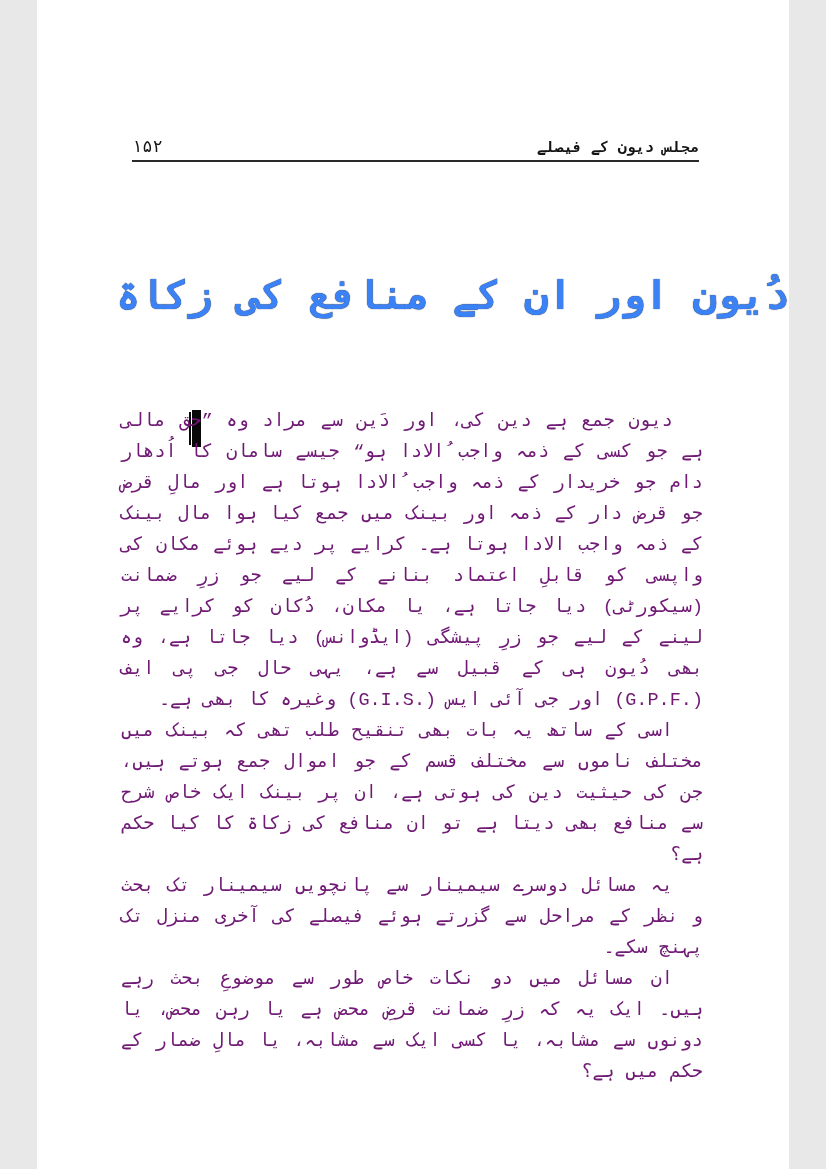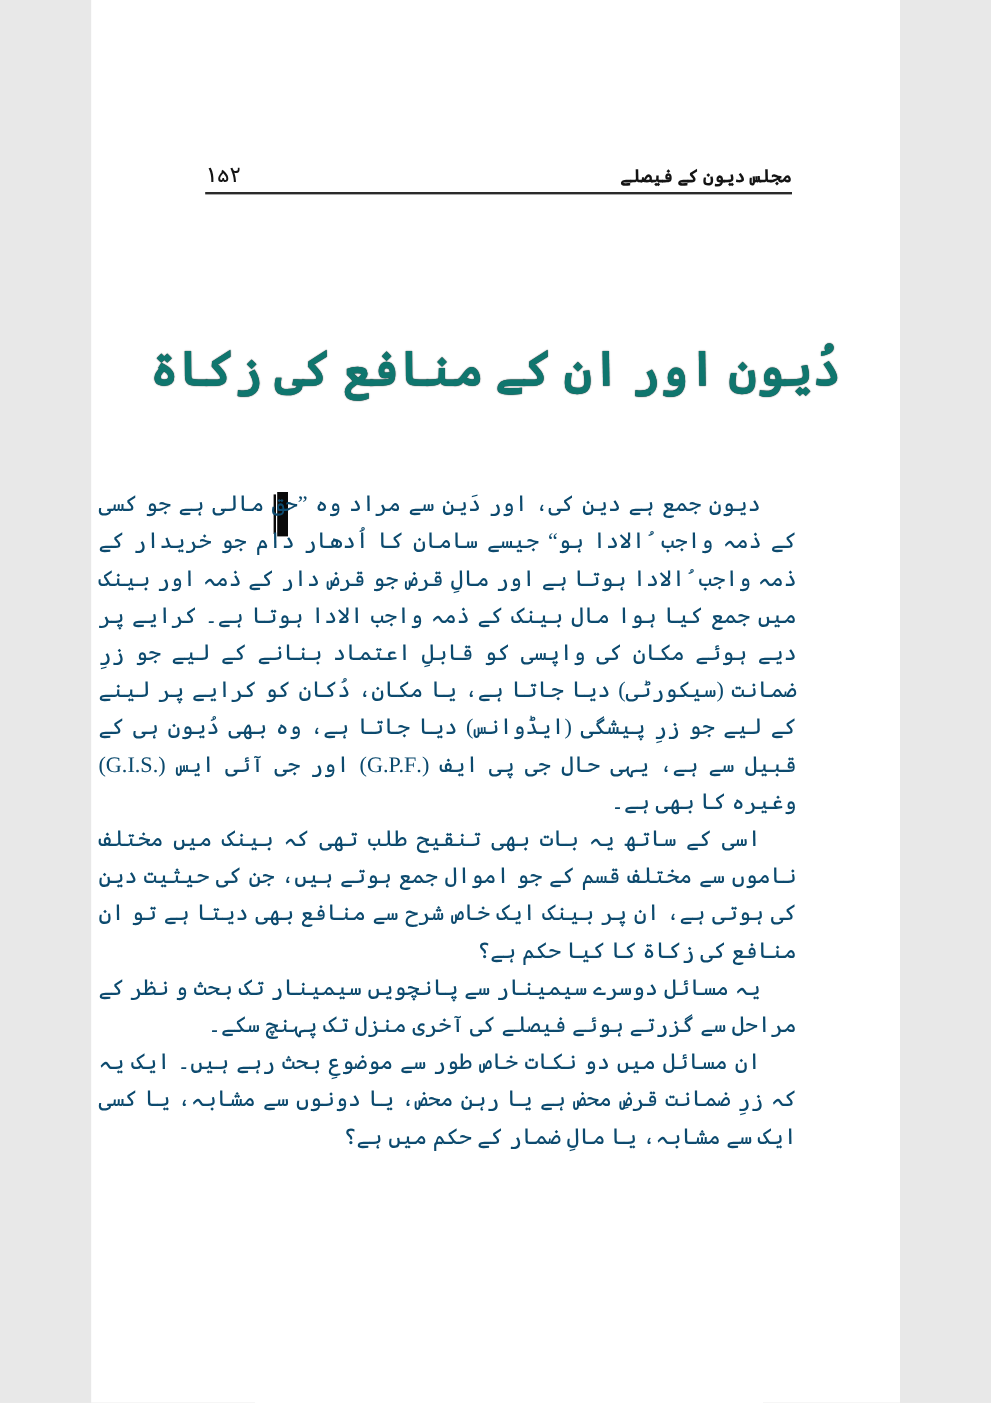--- a/index.html
+++ b/index.html
@@ -3,26 +3,26 @@
 <meta charset="utf-8">
 <style>
   * { box-sizing: border-box; }
   html, body {
     margin: 0;
     padding: 0;
     background: #e8e8e8;
   }
   .page {
     position: relative;
-    width: 674px;
+    width: 752px;
     height: 1169px;
     margin: 0 auto;
     background: #ffffff;
     color: #141414;
-    font-family: Liberation Serif, serif;
+    font-family: Liberation Mono, monospace;
     overflow: hidden;
   }
 
   
   .page-header {
     position: absolute;
     top: 136px;
     left: 95px;
     right: 90px;
     display: flex;
@@ -43,40 +43,40 @@
     font-weight: bold;
     direction: rtl;
   }
 
   
   .chapter-title {
     position: absolute;
     top: 272px;
     left: 0;
     right: 0;
-    margin: 12px;
-    text-align: center;
+    margin: 0;
+    text-align: right;
     direction: rtl;
     font-size: 40px;
     font-weight: bold;
-    color: #0f766e;
+    color: #3b82f6;
     text-shadow: 0 0 1px #0d0d0d;
   }
 
   
   .body-text {
     position: absolute;
     top: 406px;
     right: 86px;
     width: 582px;
     direction: rtl;
     text-align: justify;
     font-size: 18.5px;
     line-height: 31px;
-    color: #0c4a6e;
+    color: #701a75;
   }
   .body-text p {
     margin: 0;
     padding: 0;
     text-indent: 30px; 
   }
 
   
   .margin-mark {
     position: absolute;

